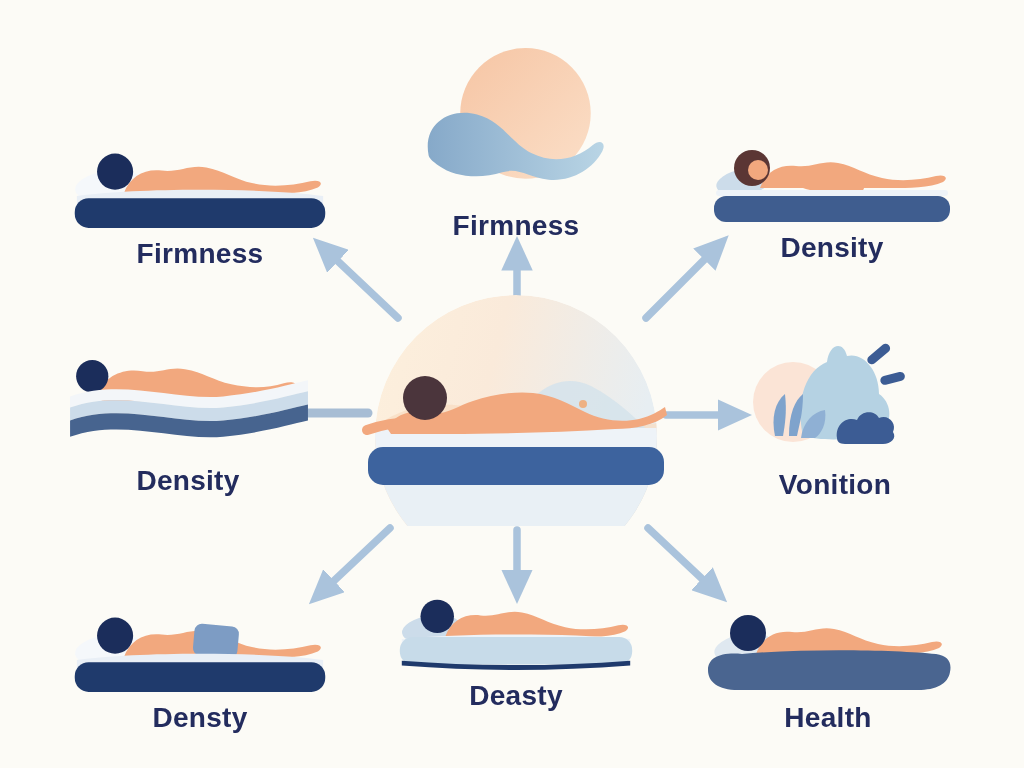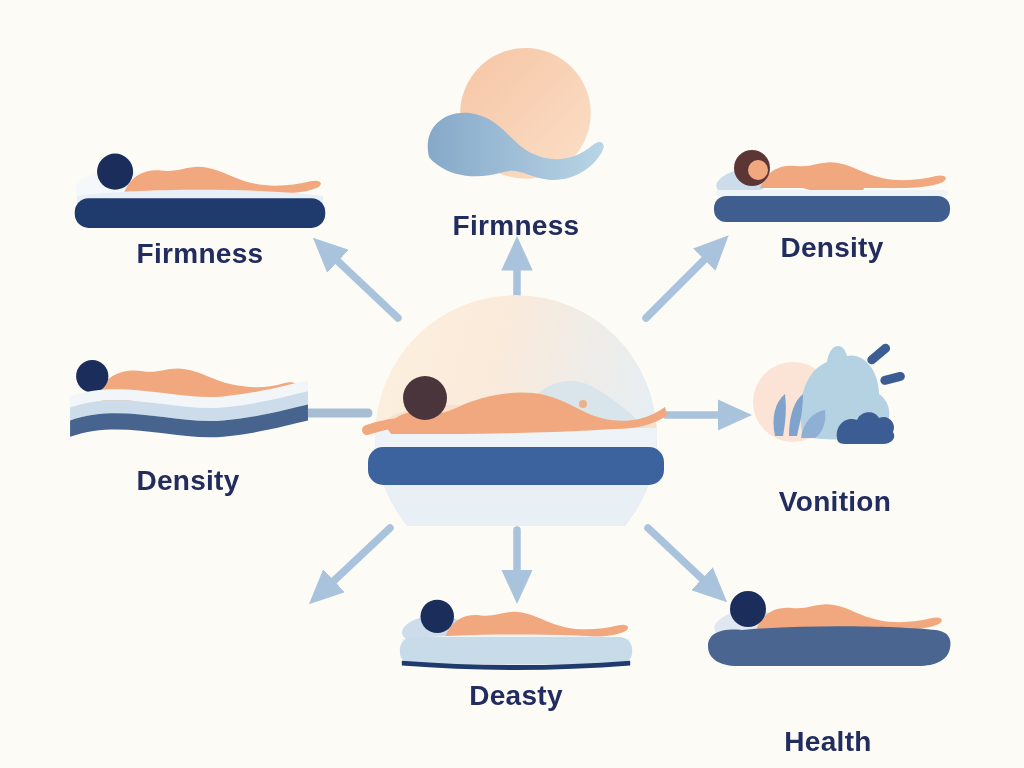--- a/index.html
+++ b/index.html
@@ -13,24 +13,24 @@
   .node{position:absolute;display:flex;flex-direction:column;align-items:center;}
   .node svg{width:100%;height:auto;display:block;}
   .node .label{
     margin-top:6px;font-size:28px;font-weight:700;color:#232c5e;
     letter-spacing:.3px;white-space:nowrap;
   }
   .pos-tl{left:62px;top:126px;width:276px;}
   .pos-tc{left:416px;top:46px;width:200px;}
   .pos-tr{left:702px;top:126px;width:260px;}
   .pos-ml{left:62px;top:348px;width:252px;}
-  .pos-mr{left:745px;top:318px;width:180px;gap:17px;}
+  .pos-mr{left:745px;top:318px;width:180px;}
   .pos-bl{left:62px;top:590px;width:276px;}
   .pos-bc{left:388px;top:576px;width:256px;}
-  .pos-br{left:698px;top:572px;width:260px;gap:48px;}
+  .pos-br{left:698px;top:596px;width:260px;}
   .center-wrap{position:absolute;left:357px;top:282px;width:316px;height:244px;}
   .center-wrap svg{width:100%;height:100%;display:block;}
 </style>
 </head>
 <body>
 
 <div class="canvas">
 
   <svg class="arrows" width="1024" height="768" viewBox="0 0 1024 768">
     <defs>
@@ -139,20 +139,32 @@
       <path d="M30,118 C26,100 30,84 40,76 C42,94 40,106 38,118 Z" fill="#7fa3cc"></path>
       <path d="M44,118 C44,96 50,82 58,76 C58,96 54,108 52,118 Z" fill="#7fa3cc"></path>
       <path d="M56,120 C58,104 68,94 80,92 C82,106 76,116 70,120 Z" fill="#8fb0d4"></path>
       <path d="M92,120 C90,106 102,98 112,102 C116,92 130,92 134,100 C144,96 152,106 148,114 C152,120 146,126 138,126 L100,126 C94,126 92,123 92,120 Z" fill="#3c5c94"></path>
       <rect x="120" y="32" width="27" height="9" rx="4.5" fill="#3c5c94" transform="rotate(-40 133 36)"></rect>
       <rect x="135" y="56" width="25" height="9" rx="4.5" fill="#3c5c94" transform="rotate(-14 147 60)"></rect>
     </svg>
     <div class="label">Vonition</div>
   </div>
 
+  <div class="node pos-bl">
+    <svg viewBox="0 0 260 100">
+      <ellipse cx="44" cy="56" rx="32" ry="14" fill="#f5f8fb" transform="rotate(-8 44 56)"></ellipse>
+      <path d="M96,58 C116,66 138,67 158,63" stroke="#f2a87e" stroke-width="8" stroke-linecap="round" fill="none"></path>
+      <path d="M58,64 C64,47 78,40 94,42 C110,44 120,36 136,39 C152,42 162,50 180,54 C198,58 218,56 234,52 C243,50 247,54 241,58 C228,64 206,64 190,64 Z" fill="#f2a87e"></path>
+      <rect x="124" y="33" width="42" height="30" rx="7" fill="#7d9cc4" transform="rotate(5 145 48)"></rect>
+      <circle cx="50" cy="43" r="17" fill="#1b2d5b"></circle>
+      <path d="M14,66 C70,58 190,58 246,66 L246,74 L14,74 Z" fill="#e9eff6"></path>
+      <rect x="12" y="68" width="236" height="28" rx="13" fill="#1f3a6c"></rect>
+    </svg>
+    <div class="label">Densty</div>
+  </div>
 
   <div class="node pos-bc">
     <svg viewBox="0 0 260 100">
       <ellipse cx="44" cy="54" rx="30" ry="14" fill="#ccdcea" transform="rotate(-8 44 54)"></ellipse>
       <path d="M96,56 C116,64 138,65 158,61" stroke="#f2a87e" stroke-width="8" stroke-linecap="round" fill="none"></path>
       <path d="M58,62 C64,45 78,38 94,40 C110,42 120,34 136,37 C152,40 162,48 180,52 C198,56 218,54 234,50 C243,48 247,52 241,56 C228,62 206,62 190,62 Z" fill="#f2a87e"></path>
       <circle cx="50" cy="41" r="17" fill="#1b2d5b"></circle>
       <path d="M14,64 C80,58 180,58 246,64 L246,72 L14,72 Z" fill="#eef3f8"></path>
       <rect x="12" y="62" width="236" height="28" rx="13" fill="#c7dbe9"></rect>
       <path d="M14,86 Q130,95 246,86 L246,91 Q130,100 14,91 Z" fill="#1f3a6c"></path>

